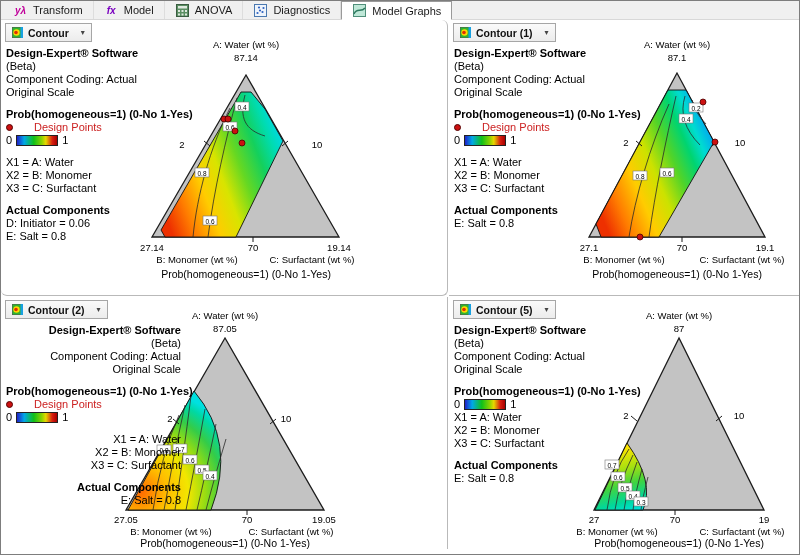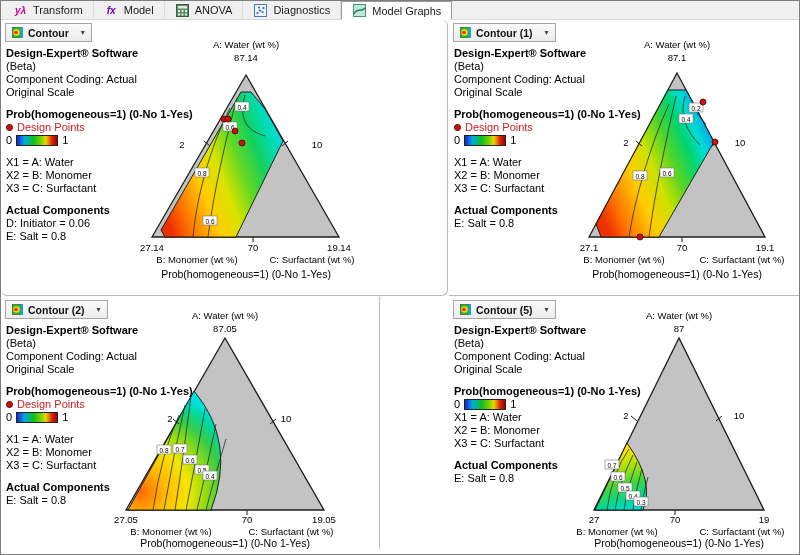--- a/index.html
+++ b/index.html
@@ -9,30 +9,30 @@
   .tabbar{position:absolute;left:0;top:0;right:0;height:19px;background:#f0f0f0;border-bottom:1px solid #d8d8d8;display:flex;align-items:stretch;padding-left:2px;box-sizing:border-box;}
   .tab{display:flex;align-items:center;gap:5px;padding:0 10px;font-size:11px;color:#1a1a1a;border-right:1px solid #ddd;white-space:nowrap;}
   .tab.active{background:#fff;border:1px solid #9a9a9a;border-bottom:1px solid #fff;margin-bottom:-1px;}
   .ticon{display:inline-flex;align-items:center;justify-content:center;width:15px;height:13px;font-weight:bold;font-style:italic;font-size:10px;}
   .ti-transform{color:#c0009a;}
   .ti-model{color:#7a00c0;}
   
   .panel{position:absolute;background:#fff;box-sizing:border-box;}
   #p0{left:0;top:19px;width:447px;height:276px;border-right:1px solid #b9b9b9;border-bottom:1px solid #b9b9b9;border-radius:6px;}
   #p1{left:448px;top:19px;width:350px;height:276px;border-bottom:1px solid #b9b9b9;}
-  #p2{left:0;top:296px;width:379px;height:252px;border-right:1px solid #b9b9b9;}
+  #p2{left:0;top:296px;width:447px;height:252px;border-right:1px solid #b9b9b9;text-align:right;}
   #p3{left:448px;top:296px;width:350px;height:252px;}
   .dropdown{position:absolute;left:4px;top:3px;height:17px;display:inline-flex;align-items:center;gap:5px;padding:0 6px;border:1px solid #a6a6a6;background:linear-gradient(#fafafa,#ececec);font-size:10.5px;font-weight:bold;color:#111;z-index:3;}
   .dd-arrow{font-size:8px;color:#444;margin-left:7px;font-weight:normal;}
   .cicon{display:inline-flex;width:11px;height:11px;}
   
   .sidebar{position:absolute;left:5px;top:27px;width:175px;font-size:11px;line-height:13px;color:#000;z-index:2;white-space:nowrap;}
   .sb-bold{font-weight:bold;}
   .sb-gap{height:9px;}
-  .dp-row{color:#c22;display:flex;align-items:center;gap:4px;}
+  .dp-row{color:#c22;display:flex;align-items:center;gap:21px;}
   .dp-dot{width:7px;height:7px;border-radius:50%;background:#cc1111;border:1px solid #500;box-sizing:border-box;}
   .legend-row{display:flex;align-items:center;gap:4px;}
   .grad{width:40px;height:9px;border:1px solid #222;background:linear-gradient(to right,#2020c8 0%,#00a8e8 18%,#10c018 42%,#8cd200 62%,#e6d800 72%,#d82010 88%,#a80000 100%);}
   svg.plot{position:absolute;left:0;top:0;z-index:1;}
   svg .t9{font:9.5px "Liberation Sans",sans-serif;fill:#000;}
   svg .cap{font:10.5px "Liberation Sans",sans-serif;fill:#000;}
   svg .cl{font:6.5px "Liberation Sans",sans-serif;fill:#000;}
   svg .cline{fill:none;stroke:#2a2a2a;stroke-width:0.8;}
   svg .tick{stroke:#1a1a1a;stroke-width:1;}
   svg .dp{fill:#cc1111;stroke:#4a0000;stroke-width:0.8;}

